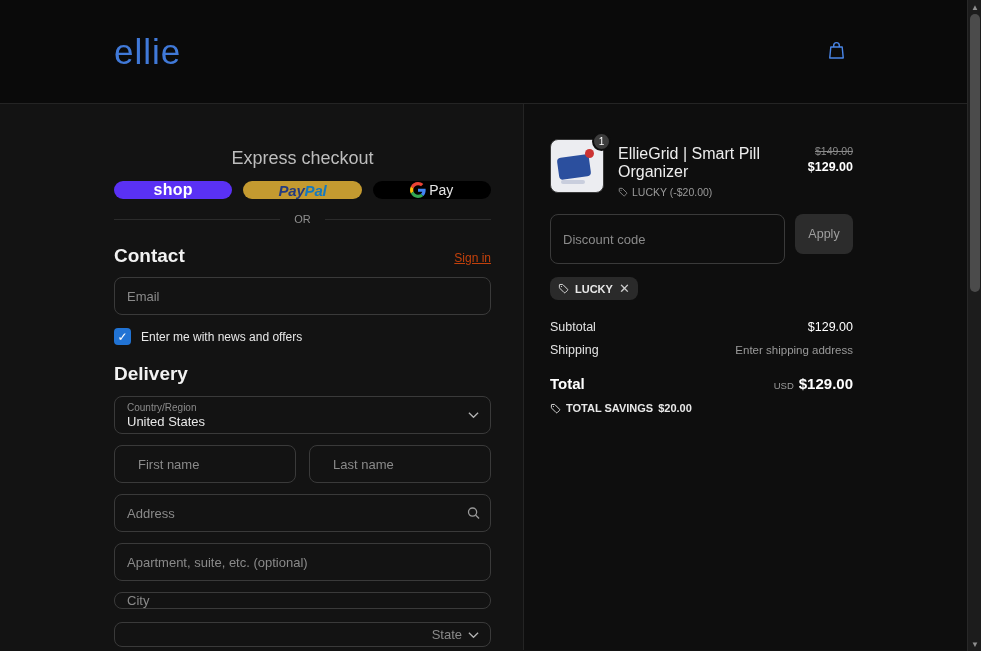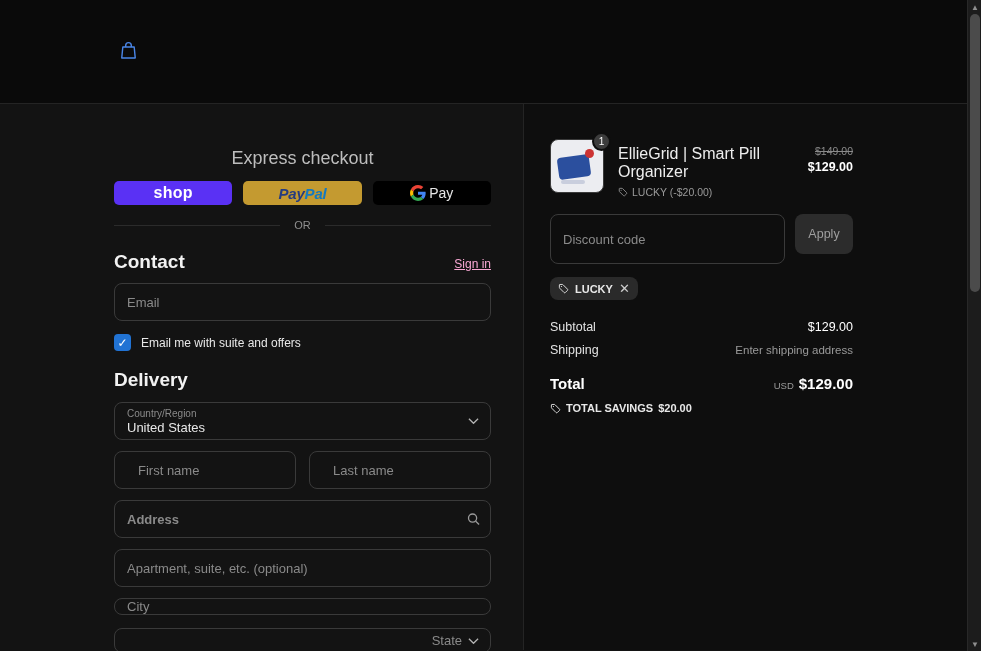--- a/index.html
+++ b/index.html
@@ -25,38 +25,38 @@
 
   
   .columns { display: flex; height: 546px; }
   .col-left { width: 523px; padding: 44px 32px 0 114px; background: #131313; }
   .col-right { flex: 1; border-left: 1px solid #242424; background: #0e0e0e; padding: 35px 114px 0 26px; }
 
   
   .express-label { text-align: center; font-size: 18px; color: #bdbdbd; }
   .express-buttons { display: flex; gap: 11px; margin-top: 12px; }
   .express-buttons button {
-    flex: 1; height: 24px; border: none; border-radius: 5px;
+    flex: 1; height: 18px; border: none; border-radius: 12px;
     display: flex; align-items: center; justify-content: center;
     cursor: pointer; font-family: inherit;
   }
   .btn-shop { background: #5a31f4; color: #fff; font-weight: bold; font-size: 16px; letter-spacing: .3px; }
   .btn-paypal { background: #c49a30; font-style: italic; font-weight: bold; font-size: 15px; letter-spacing:-.2px; }
   .btn-paypal .pp1 { color: #253b80; }
   .btn-paypal .pp2 { color: #1479c0; }
   .btn-gpay { background: #000; border: 1px solid #1e1e1e; color: #e6e6e6; font-size: 14px; gap: 3px; }
 
   .or-divider { display: flex; align-items: center; gap: 14px; margin-top: 14px; }
   .or-divider .line { flex: 1; height: 1px; background: #2b2b2b; }
   .or-divider .or-text { font-size: 11px; color: #8f8f8f; }
 
   
   .section-head { display: flex; justify-content: space-between; align-items: baseline; margin-top: 20px; }
   h2 { margin: 0; font-size: 19px; line-height: 22px; color: #f2f2f2; font-weight: bold; }
-  .signin { font-size: 12px; color: #f9a8d4; text-decoration: underline; cursor: pointer; }
+  .signin { font-size: 12px; color: #c2410c; text-decoration: underline; cursor: pointer; }
 
   .field {
     width: 100%; height: 38px; background: transparent;
     border: 1px solid #3a3a3a; border-radius: 8px;
     color: #e8e8e8; font-size: 13px; padding: 0 12px;
     font-family: inherit; outline: none;
   }
   .field::placeholder { color: #8a8a8a; }
   .mt { margin-top: 11px; }
   .mt-sm { margin-top: 10px; }
@@ -80,21 +80,21 @@
   .fv { font-size: 13px; color: #e8e8e8; margin-top: 1px; }
   .fv-placeholder { font-size: 13px; color: #8a8a8a; text-align: right; }
   .chev { position: absolute; right: 11px; top: 50%; transform: translateY(-50%); display: flex; }
 
   .row-2 { display: flex; gap: 13px; }
   .row-2 > * { flex: 1; min-width: 0; padding-left: 23px; }
   .row-3 { display: flex; gap: 13px; flex-direction: column; }
   .row-3 > * { flex: 1; min-width: 0; }
 
   .input-with-icon { position: relative; }
-  .input-with-icon .field { padding-right: 52px; font-weight: bold; }
+  .input-with-icon .field { padding-right: 52px; }
   .trail-icon { position: absolute; right: 11px; top: 50%; transform: translateY(-50%); display: flex; }
 
   
   .product-row { display: flex; align-items: flex-start; gap: 14px; }
   .thumb {
     position: relative; width: 54px; height: 54px; flex: none;
     border: 1px solid #3a3a3a; border-radius: 8px; background: #ecedf1;
   }
   .thumb-art-blue { position: absolute; left: 7px; top: 16px; width: 32px; height: 22px; background: #2b4f9e; border-radius: 4px; transform: rotate(-8deg); }
   .thumb-art-red { position: absolute; right: 9px; top: 9px; width: 9px; height: 9px; background: #cc3333; border-radius: 50%; }
@@ -145,20 +145,21 @@
   .sb-down { bottom: 0; }
   .sb-thumb { position: absolute; top: 14px; left: 2px; width: 10px; height: 278px; background: #4b4b4b; border-radius: 5px; cursor: pointer; }
 </style>
 </head>
 <body>
 
 <div class="page">
   <div class="viewport">
 
     <div class="topbar">
+      <div class="logo">ellie</div>
       <button class="cart-btn">
         <span>
           <svg width="21" height="21" viewBox="0 0 24 24" fill="none" stroke="#4a86e8" stroke-width="1.6" stroke-linejoin="round">
             <path d="M5.5 8h13l1.2 12.5H4.3L5.5 8z"></path>
             <path d="M8.8 8V6.2a3.2 3.2 0 0 1 6.4 0V8"></path>
           </svg>
         </span>
       </button>
     </div>
 
@@ -197,21 +198,21 @@
 
         <div class="section-head">
           <h2>Contact</h2>
           <a class="signin">Sign in</a>
         </div>
 
         <input class="field mt-sm" type="text" placeholder="Email" style="">
 
         <div class="check-row">
           <span class="checkbox">✓</span>
-          <span class="check-label">Email me with suite and offers</span>
+          <span class="check-label">Enter me with news and offers</span>
         </div>
 
         <h2 class="delivery-head">Delivery</h2>
 
         <div class="select-field mt">
           <span class="fl">Country/Region</span>
           <span class="fv">United States</span>
           <span class="chev">
             <svg width="11" height="7" viewBox="0 0 12 7">
                 <path d="M1 1l5 5 5-5" stroke="#b0b0b0" fill="none" stroke-width="1.4"></path>

